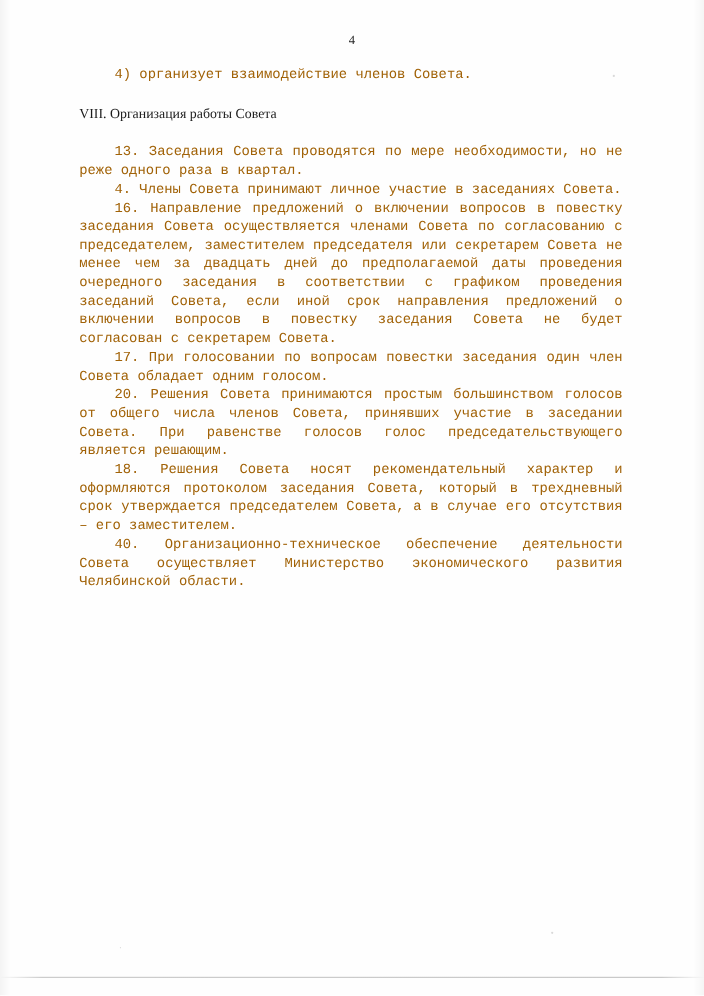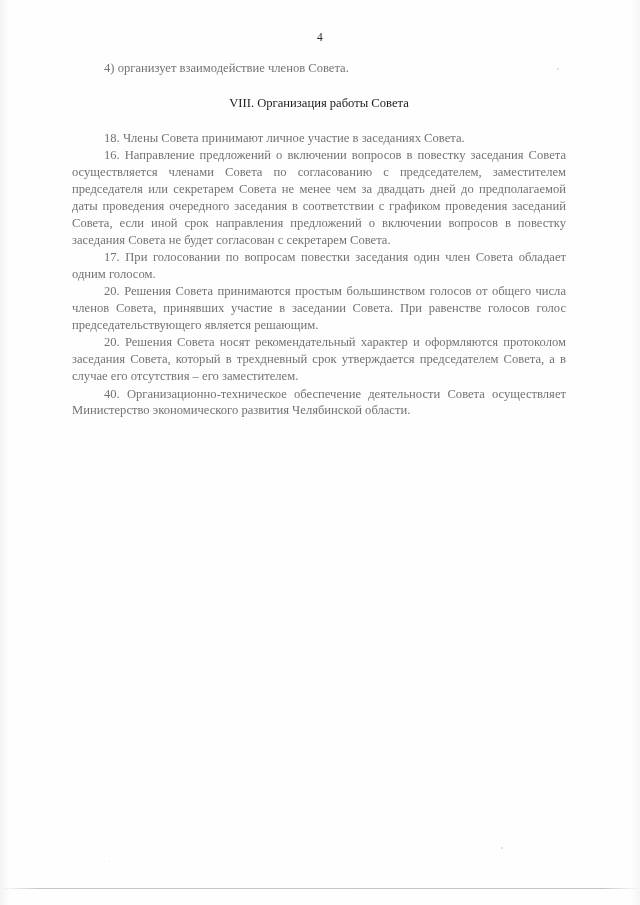--- a/index.html
+++ b/index.html
@@ -36,28 +36,29 @@
     top: 60px;
     left: 72px;
     width: 494px;
   }
   .para {
     font-size: 12.6px;
     line-height: 1.34;
     text-align: justify;
     text-justify: inter-word;
     margin: 0 0 0.5px 0;
-    color: #737373;
+    color: #a16207;
+    font-family: Liberation Mono, monospace;
   }
   .indent {
     text-indent: 32px;
   }
   .heading {
     font-size: 12.6px;
-    text-align: center;
+    text-align: left;
     margin: 19px 0 19px 0;
     color: #1c1c1c;
   }
 
   
   .speck {
     position: absolute;
     background: #b9b9b9;
     border-radius: 50%;
     opacity: 0.55;
@@ -89,25 +90,26 @@
 <div class="page">
 
   <div class="page-number">4</div>
 
   <div class="content">
 
     <p class="para indent">4) организует взаимодействие членов Совета.</p>
 
     <div class="heading">VIII. Организация работы Совета</div>
 
-    <p class="para indent">18. Члены Совета принимают личное участие в заседаниях Совета.</p>
+    <p class="para indent">13. Заседания Совета проводятся по мере необходимости,  но не реже одного раза в квартал.</p>
+    <p class="para indent">4. Члены Совета принимают личное участие в заседаниях Совета.</p>
     <p class="para indent">16. Направление предложений о включении вопросов в повестку заседания Совета осуществляется членами Совета по согласованию с председателем, заместителем председателя или секретарем Совета не менее чем за двадцать дней до предполагаемой даты проведения очередного заседания в соответствии с графиком проведения заседаний Совета, если иной срок направления предложений о включении вопросов в повестку заседания Совета не будет согласован с секретарем Совета.</p>
     <p class="para indent">17. При голосовании по вопросам повестки заседания один член Совета обладает одним голосом.</p>
     <p class="para indent">20. Решения Совета принимаются простым большинством голосов от общего числа членов Совета, принявших участие в заседании Совета. При равенстве голосов голос председательствующего является решающим.</p>
-    <p class="para indent">20. Решения Совета носят рекомендательный характер и оформляются протоколом заседания Совета, который  в трехдневный срок утверждается председателем Совета, а в случае его отсутствия – его заместителем.</p>
+    <p class="para indent">18. Решения Совета носят рекомендательный характер и оформляются протоколом заседания Совета, который  в трехдневный срок утверждается председателем Совета, а в случае его отсутствия – его заместителем.</p>
     <p class="para indent">40. Организационно-техническое обеспечение деятельности Совета осуществляет Министерство экономического развития Челябинской области.</p>
 
   </div>
 
   <span class="speck s1"></span>
   <span class="speck s2"></span>
   <span class="speck s3"></span>
 
   <div class="bottom-line"></div>
   <div class="edge-shade left"></div>

